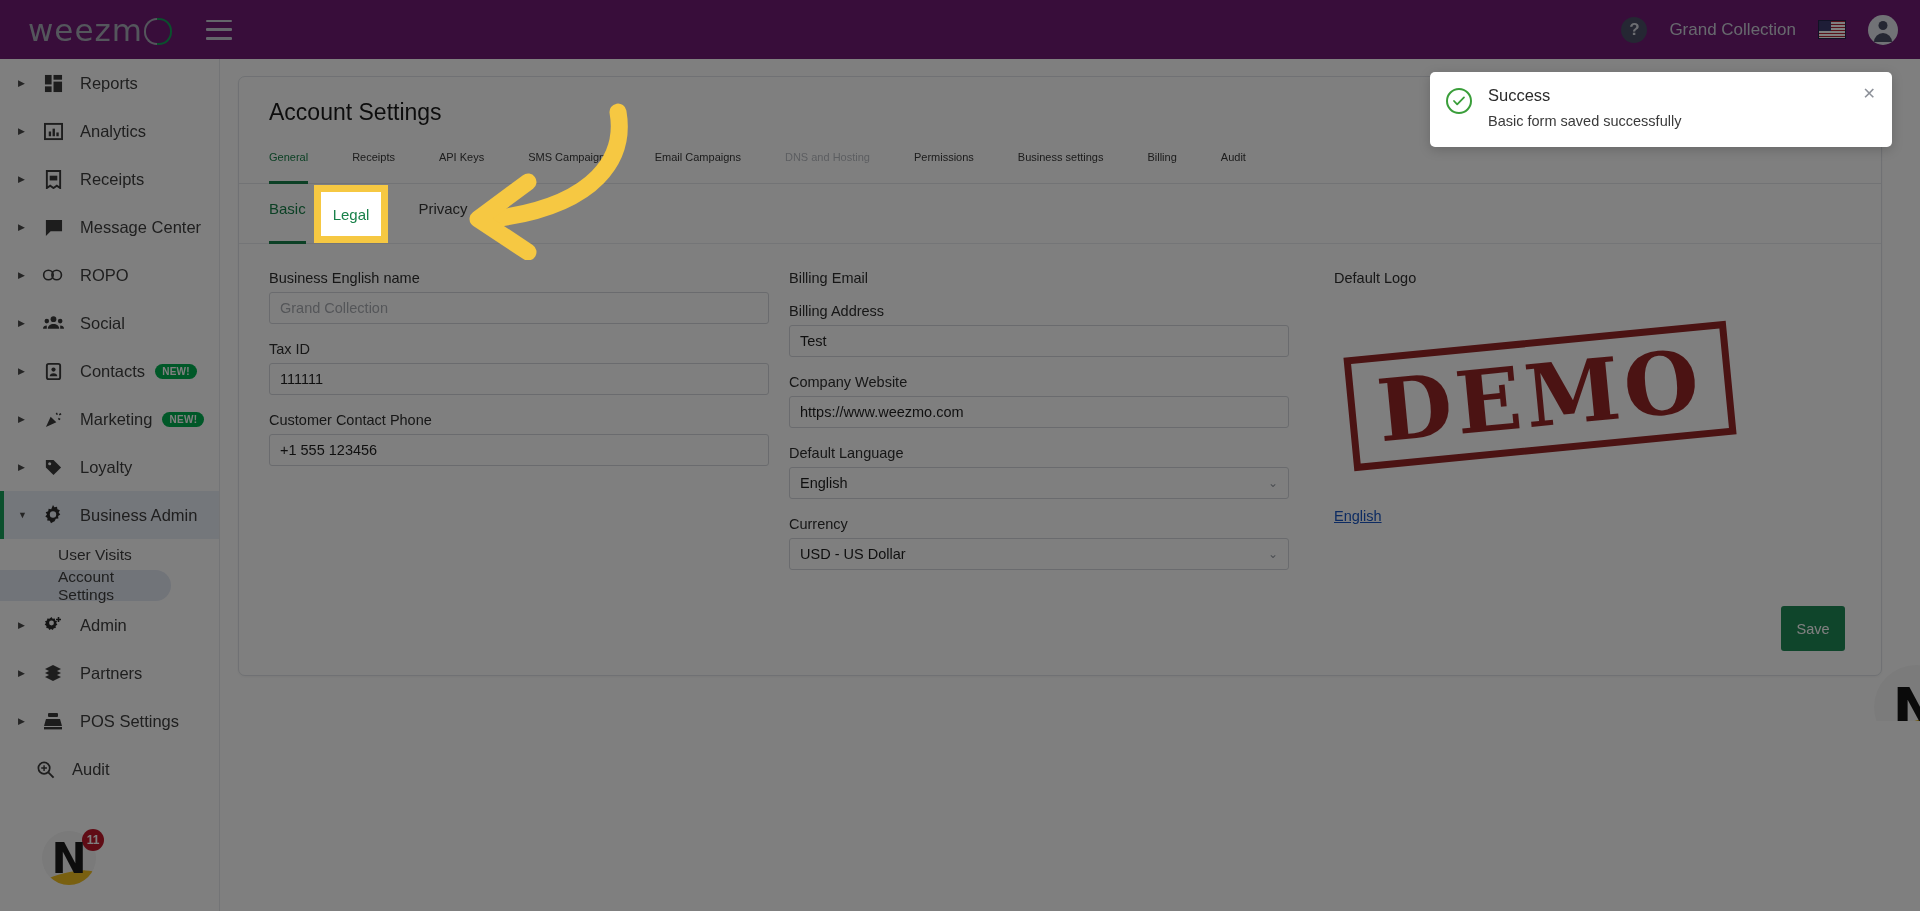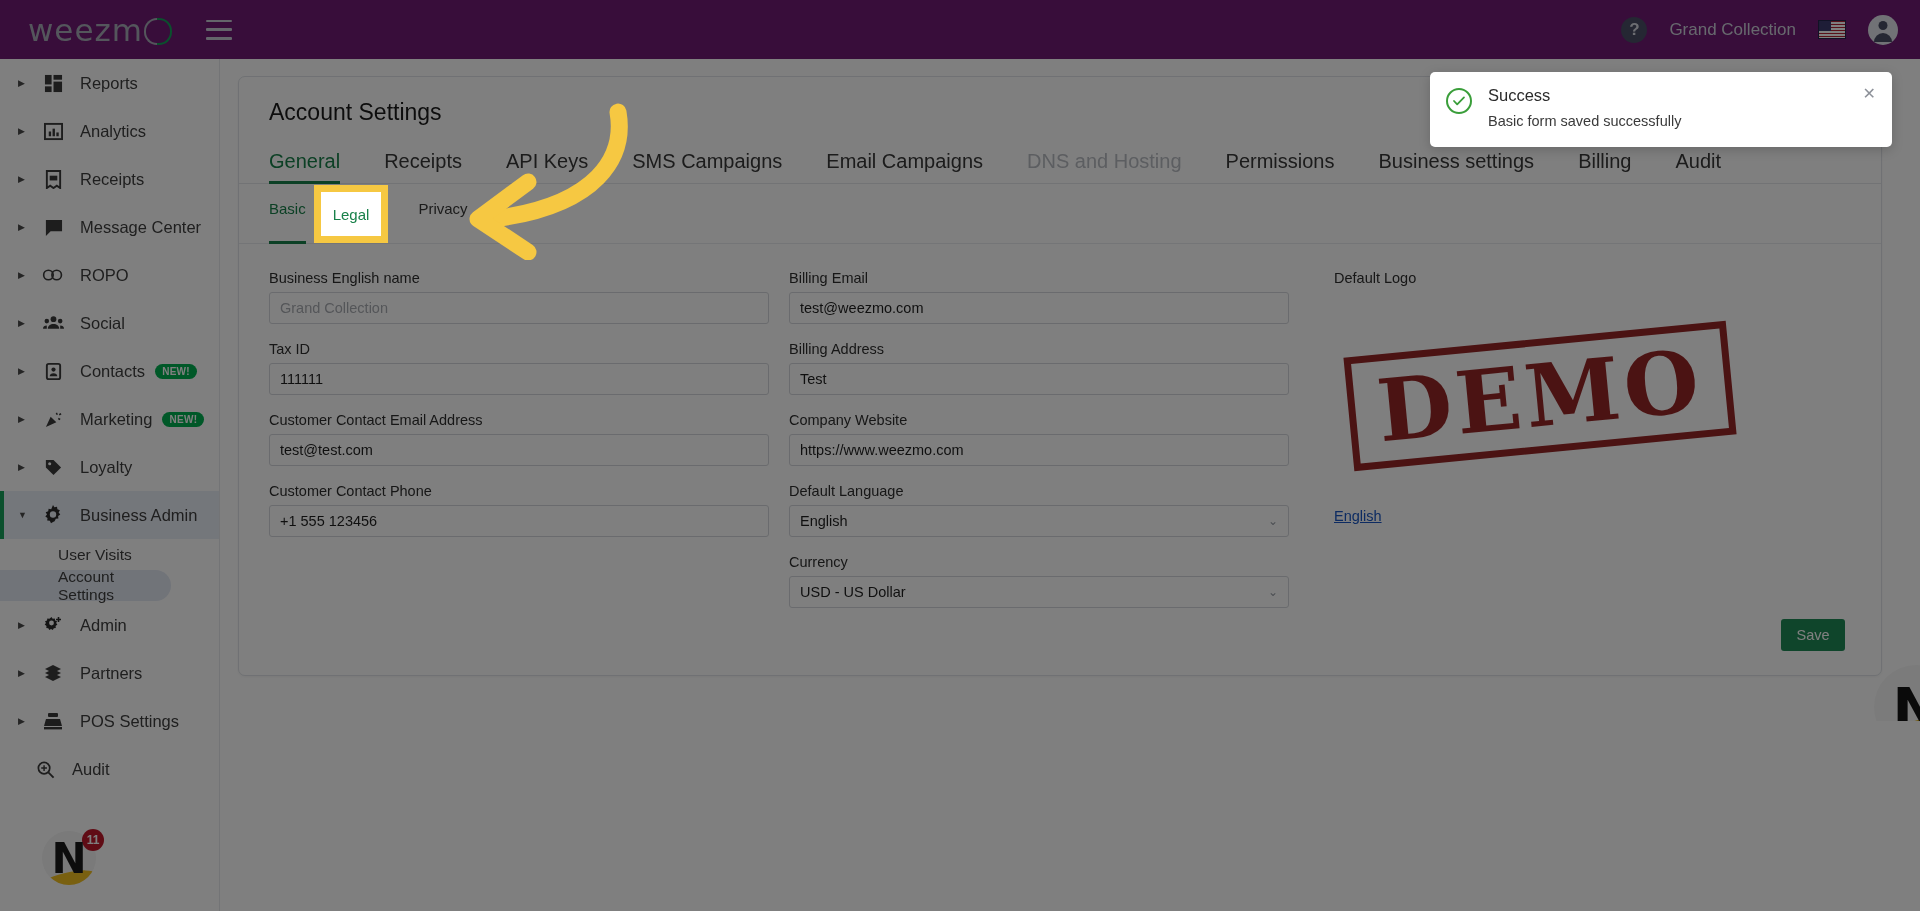--- a/index.html
+++ b/index.html
@@ -223,22 +223,22 @@
   }
 
   .tabs {
     margin-top: 22px;
     border-bottom: 1px solid #e4e6ea;
     display: flex; align-items: flex-end;
     padding-left: 30px;
     height: 36px;
   }
   .tab {
-    font-size: 20px; color: #383838;
-    padding: 0 0 10px 0; margin-right: 44px;
+    font-size: 11px; color: #383838;
+    padding: 0 0 20px 0; margin-right: 44px;
     cursor: pointer; position: relative; white-space: nowrap;
   }
   .tab.active { color: #19814a; }
   .tab.active::after {
     content: ""; position: absolute; left: 0; right: 0; bottom: -1px;
     height: 3px; background: #19814a;
   }
   .tab.disabled { color: #b9bcc2; cursor: default; }
 
   .subtabs {
@@ -315,21 +315,21 @@
     margin-top: 12px;
     font-size: 14.5px; color: #1a57c4;
     text-decoration: underline; cursor: pointer;
     display: inline-block;
   }
 
   .save-btn {
     position: absolute; right: 36px; bottom: 24px;
     background: #1f8a57; color: #ffffff;
     border: none; border-radius: 3px;
-    width: 64px; height: 32px;
+    width: 64px; height: 45px;
     font-size: 14.5px; cursor: pointer;
     font-family: "Liberation Sans", sans-serif;
   }
 
   
   .toast {
     position: absolute; right: 28px; top: 72px;
     width: 462px; height: 75px;
     background: #ffffff;
     border-radius: 5px;
@@ -604,33 +604,28 @@
         <div class="col">
           <div class="field">
             <label>Business English name</label>
             <input disabled="" placeholder="Grand Collection" style="">
           </div>
           <div class="field">
             <label>Tax ID</label>
             <input value="111111" style="">
           </div>
           <div class="field">
-            <label>Customer Contact Email Address</label>
-            <input value="test@test.com" style="">
-          </div>
-          <div class="field">
             <label>Customer Contact Phone</label>
             <input value="+1 555 123456" style="">
           </div>
         </div>
 
         <div class="col">
           <div class="field">
             <label>Billing Email</label>
-            <input value="test@weezmo.com" style="">
           </div>
           <div class="field">
             <label>Billing Address</label>
             <input value="Test" style="">
           </div>
           <div class="field">
             <label>Company Website</label>
             <input value="https://www.weezmo.com" style="">
           </div>
           <div class="field">

